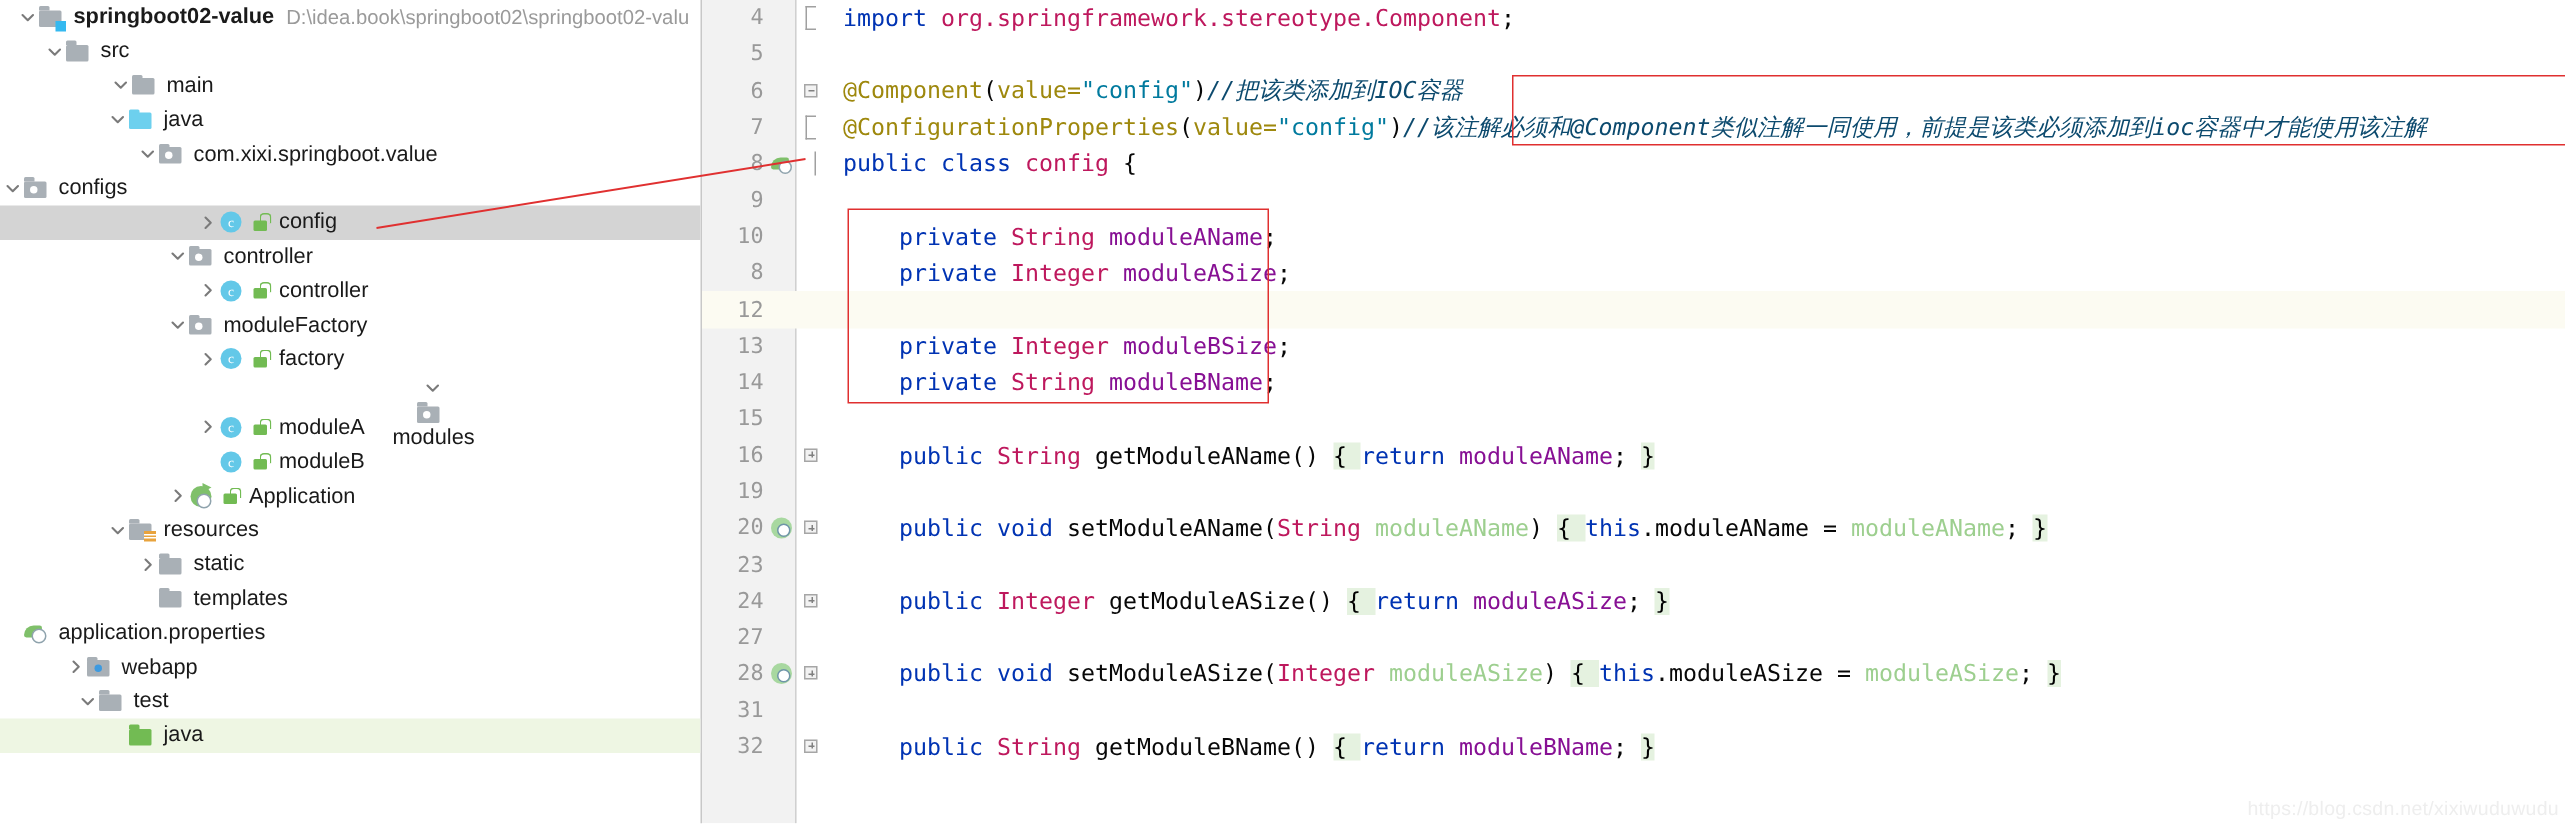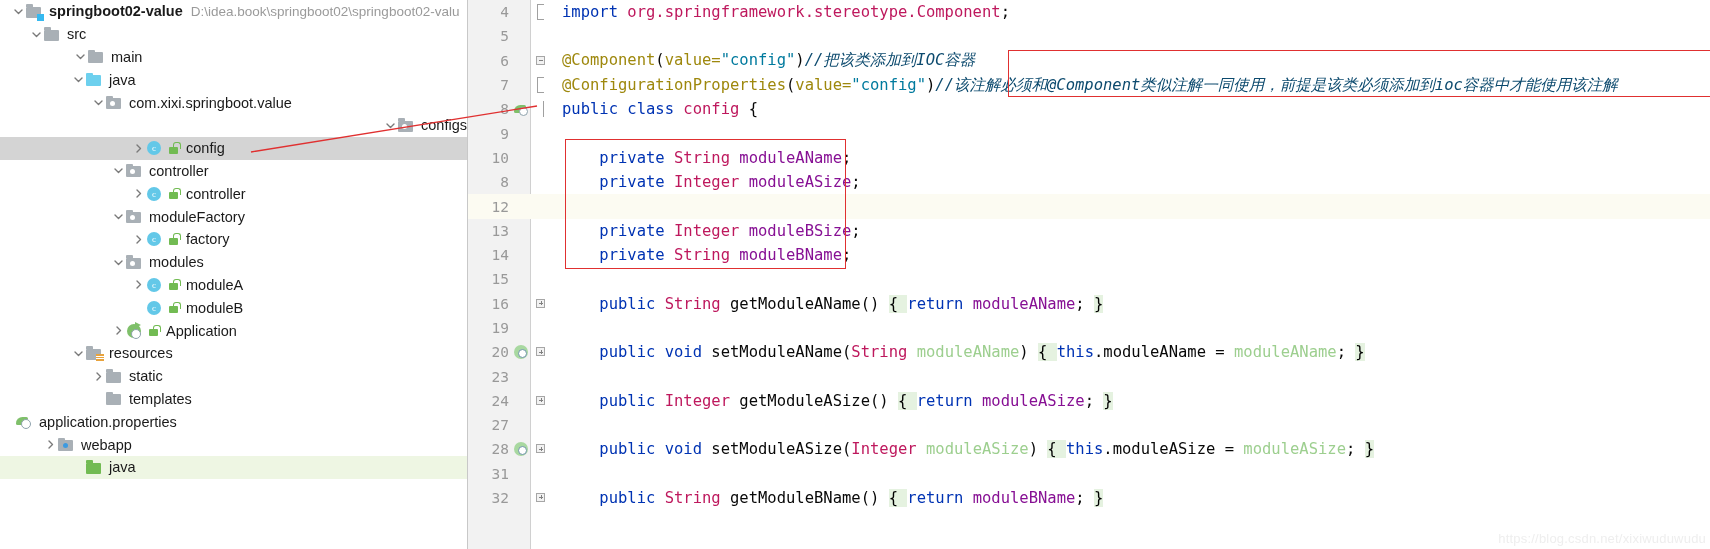--- a/index.html
+++ b/index.html
@@ -380,21 +380,21 @@
           <span class="twisty">
             <svg width="11" height="11" viewBox="0 0 11 11">
               <path d="M2 4 L5.5 7.5 L9 4" fill="none" stroke="#7a7a7a" stroke-width="1.4" stroke-linecap="round" stroke-linejoin="round"></path>
             </svg>
           </span>
           <span class="node-icon ic-folder ic-package">
             <span class="dot"></span>
           </span>
           <span class="node-label">com.xixi.springboot.value</span>
         </div>
-        <div class="tree-row" style="padding-left: 110px; justify-content: flex-end;">
+        <div class="tree-row" style="">
           <span class="twisty">
             <svg width="11" height="11" viewBox="0 0 11 11">
               <path d="M2 4 L5.5 7.5 L9 4" fill="none" stroke="#7a7a7a" stroke-width="1.4" stroke-linecap="round" stroke-linejoin="round"></path>
             </svg>
           </span>
           <span class="node-icon ic-folder ic-package">
             <span class="dot"></span>
           </span>
           <span class="node-label">configs</span>
         </div>
@@ -449,21 +449,21 @@
             <svg width="11" height="11" viewBox="0 0 11 11">
               <path d="M4 2 L7.5 5.5 L4 9" fill="none" stroke="#7a7a7a" stroke-width="1.4" stroke-linecap="round" stroke-linejoin="round"></path>
             </svg>
           </span>
           <span class="node-icon ic-class">
             <span>c</span>
           </span>
           <span class="lock-icon"></span>
           <span class="node-label">factory</span>
         </div>
-        <div class="tree-row" style="padding-left: 110px;">
+        <div class="tree-row" style="padding-left: 110px; flex-direction: column;">
           <span class="twisty">
             <svg width="11" height="11" viewBox="0 0 11 11">
               <path d="M2 4 L5.5 7.5 L9 4" fill="none" stroke="#7a7a7a" stroke-width="1.4" stroke-linecap="round" stroke-linejoin="round"></path>
             </svg>
           </span>
           <span class="node-icon ic-folder ic-package">
             <span class="dot"></span>
           </span>
           <span class="node-label">modules</span>
         </div>
@@ -536,20 +536,29 @@
         <div class="tree-row" style="padding-left: 42px;">
           <span class="twisty">
             <svg width="11" height="11" viewBox="0 0 11 11">
               <path d="M4 2 L7.5 5.5 L4 9" fill="none" stroke="#7a7a7a" stroke-width="1.4" stroke-linecap="round" stroke-linejoin="round"></path>
             </svg>
           </span>
           <span class="node-icon ic-folder ic-webapp">
             <span class="dot"></span>
           </span>
           <span class="node-label">webapp</span>
+        </div>
+        <div class="tree-row" style="padding-left: 50px;">
+          <span class="twisty">
+            <svg width="11" height="11" viewBox="0 0 11 11">
+              <path d="M2 4 L5.5 7.5 L9 4" fill="none" stroke="#7a7a7a" stroke-width="1.4" stroke-linecap="round" stroke-linejoin="round"></path>
+            </svg>
+          </span>
+          <span class="node-icon ic-folder"></span>
+          <span class="node-label">test</span>
         </div>
         <div class="tree-row srcroot-test" style="padding-left: 70px;">
           <span class="twisty empty"></span>
           <span class="node-icon ic-folder ic-folder-green"></span>
           <span class="node-label">java</span>
         </div>
       </div>
   </div>
 
   <div id="editor">

